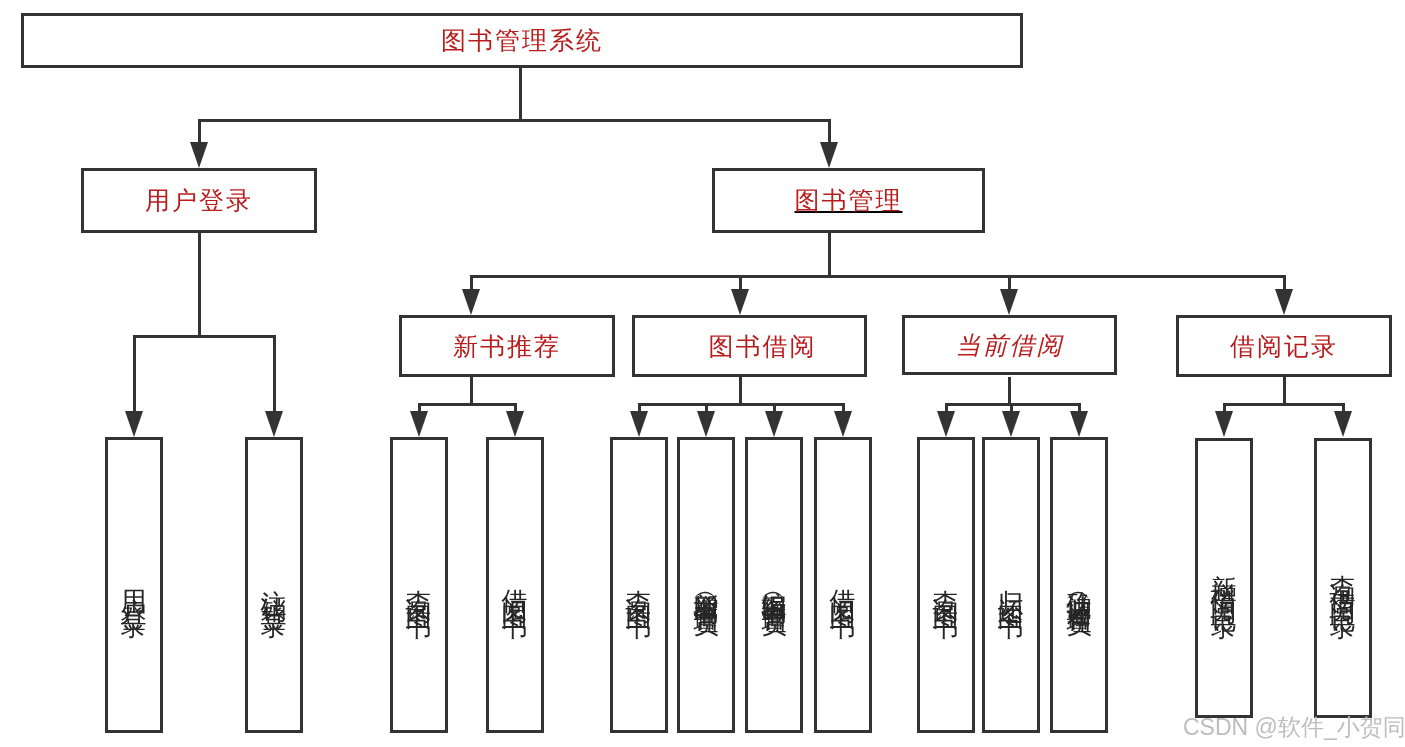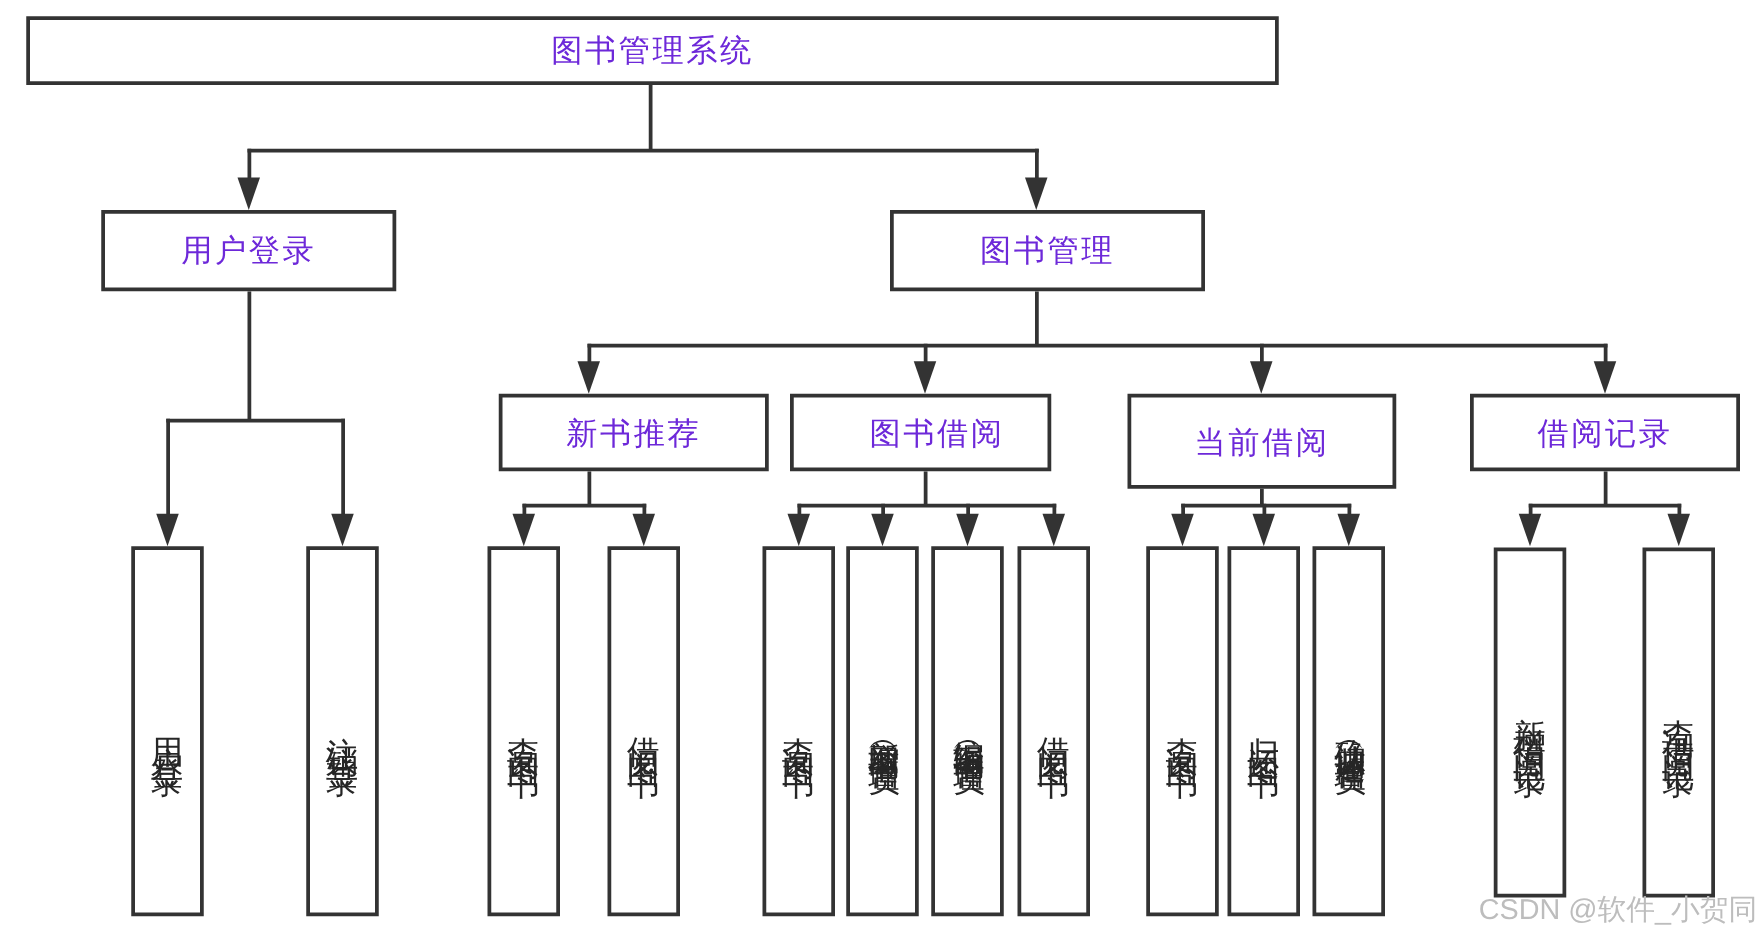--- a/index.html
+++ b/index.html
@@ -4,21 +4,21 @@
 <style>
   html,body{margin:0;padding:0;background:#ffffff;}
   .canvas{
     position:relative;width:1405px;height:747px;background:#ffffff;overflow:hidden;
     font-family:"Liberation Sans","DejaVu Sans",sans-serif;
   }
   .box{
     position:absolute;box-sizing:border-box;border:3px solid #333333;background:#ffffff;
     display:flex;align-items:center;justify-content:center;z-index:2;
   }
-  .hlabel{font-size:25px;color:#6d28d9;letter-spacing:2px;white-space:nowrap;}
+  .hlabel{font-size:25px;color:#b91c1c;letter-spacing:2px;white-space:nowrap;}
   .vlabel{
     writing-mode:vertical-rl;text-orientation:mixed;
     font-size:26px;color:#262626;letter-spacing:8px;line-height:1;white-space:nowrap;
   }
   .vlabel.tight{font-size:25px;letter-spacing:3px;}
   .ln{position:absolute;background:#333333;z-index:1;}
   .ah{
     position:absolute;width:0;height:0;z-index:1;
     border-left:9px solid transparent;border-right:9px solid transparent;border-top:26px solid #333333;
   }
@@ -29,31 +29,31 @@
 
 <div class="canvas">
 
   <div class="box" style="left:21px;top:13px;width:1002px;height:55px;">
     <span class="hlabel">图书管理系统</span>
   </div>
 
   <div class="box" style="left:81px;top:168px;width:236px;height:65px;">
     <span class="hlabel">用户登录</span>
   </div>
-  <div class="box" style="left:712px;top:168px;width:252px;height:65px;">
+  <div class="box" style="left:712px;top:168px;width:273px;height:65px;text-decoration:underline;">
     <span class="hlabel">图书管理</span>
   </div>
 
   <div class="box" style="left:363px;top:315px;width:216px;height:62px;margin-left:36px;">
     <span class="hlabel">新书推荐</span>
   </div>
-  <div class="box" style="left:632px;top:315px;width:209px;height:62px;padding-left:26px;">
+  <div class="box" style="left:632px;top:315px;width:235px;height:62px;padding-left:26px;">
     <span class="hlabel">图书借阅</span>
   </div>
-  <div class="box" style="left:902px;top:315px;width:215px;height:76px;">
+  <div class="box" style="left:902px;top:315px;width:215px;height:60px;font-style:italic;">
     <span class="hlabel">当前借阅</span>
   </div>
   <div class="box" style="left:1176px;top:315px;width:216px;height:62px;">
     <span class="hlabel">借阅记录</span>
   </div>
 
   <div class="box" style="left:105px;top:437px;width:58px;height:296px;">
     <span class="vlabel">用户登录</span>
   </div>
   <div class="box" style="left:245px;top:437px;width:58px;height:296px;">

